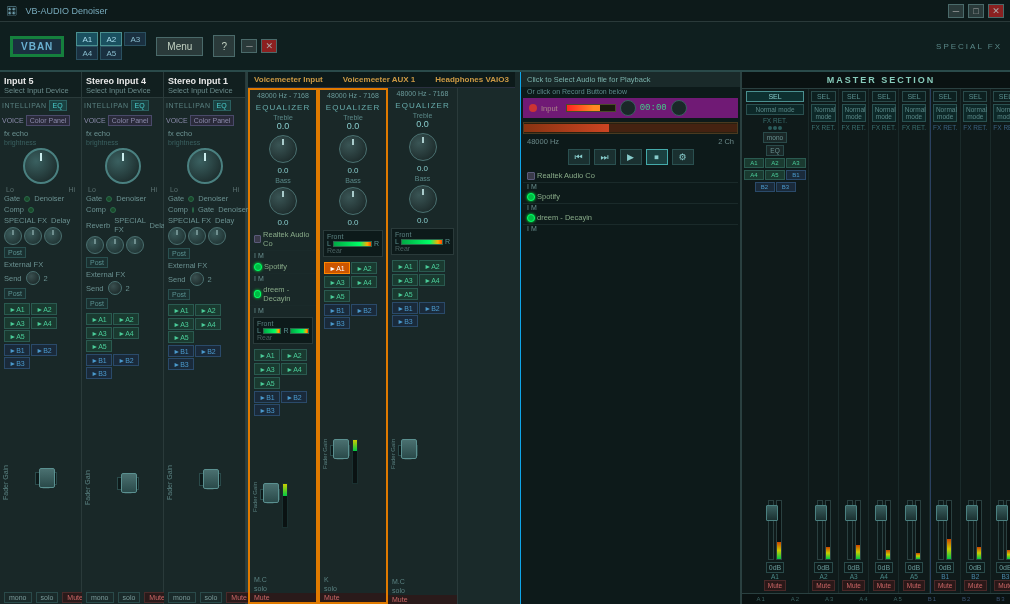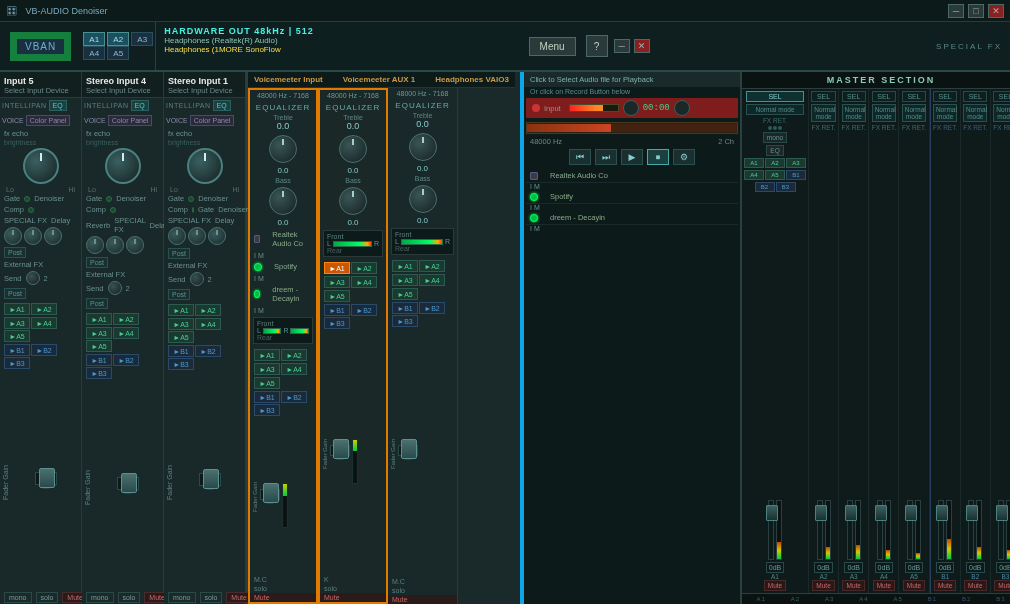--- a/index.html
+++ b/index.html
@@ -69,24 +69,24 @@
       letter-spacing: 1px;
     }
     .hw-device {
       color: #90c0b0;
       font-size: 8px;
     }
     .hw-device.highlight { color: #ffdd44; font-size: 8px; }
 
     .vban-btn {
       background: #1a3040;
-      border: 7px solid #15803d;
+      border: 3px solid #15803d;
       color: #6ab0d0;
       font-size: 10px;
-      font-weight: normal;
+      font-weight: bold;
       padding: 2px 8px;
       margin: 25px 6px;
       cursor: pointer;
       letter-spacing: 1px;
     }
     .ab-row {
       display: flex;
       gap: 2px;
     }
     .ab-btn {
@@ -398,21 +398,21 @@
       background: #2a1a1a;
       border-color: #4a2a2a;
       color: #cc6666;
     }
 
     
     .playback-section {
       width: 220px;
       min-width: 220px;
       background: #0d1a1a;
-      border-left: 4px solid #0ea5e9;
+      border-left: 1px solid #0ea5e9;
       display: flex;
       flex-direction: column;
     }
     .playback-controls {
       display: flex;
       justify-content: center;
       gap: 4px;
       padding: 2px;
     }
     .pb-btn {
@@ -581,21 +581,21 @@
     .treble-value {
       font-size: 9px;
       color: #88cccc;
     }
 
     
     .vi-source-row {
       display: flex;
       align-items: center;
       padding: 2px 4px;
-      gap: 12px;
+      gap: 2px;
       font-size: 7.5px;
       color: #88aa88;
       border-bottom: 1px solid #1a2a2a;
     }
     .vi-source-dot {
       width: 8px; height: 8px;
       border-radius: 50%;
       background: #2a5a2a;
       border: 1px solid #4a9a4a;
     }
@@ -668,25 +668,20 @@
       <div class="ab-btn active">A1</div>
       <div class="ab-btn active">A2</div>
       <div class="ab-btn">A3</div>
     </div>
     <div class="ab-row">
       <div class="ab-btn">A4</div>
       <div class="ab-btn">A5</div>
     </div>
   </div>
 
-  <div class="hardware-out-section">
-    <span class="hw-title">HARDWARE OUT 48kHz | 512</span>
-    <span class="hw-device">Headphones (Realtek(R) Audio)</span>
-    <span class="hw-device highlight">Headphones (1MORE SonoFlow</span>
-  </div>
 
   <div style="display:flex;align-items:center;gap:4px;padding:4px;">
     <button class="menu-btn">Menu</button>
     <div class="help-btn">?</div>
     <div class="win-btn">─</div>
     <div class="win-btn close">✕</div>
   </div>
 
   <div style="flex:1;display:flex;align-items:center;justify-content:flex-end;padding-right:8px;">
     <span style="font-size:8px;color:#5a8888;letter-spacing:2px;">SPECIAL FX</span>
@@ -1184,21 +1179,21 @@
       </div>
     </div>
   </div>
 
   <div class="playback-section" style="width:220px;min-width:220px;">
     <div style="background:#1a2a2a;padding:3px 6px;font-size:7.5px;color:#7ab0aa;">
       <span>Click to Select Audio file for Playback</span>
     </div>
     <div style="font-size:7px;color:#5a8a8a;padding:1px 6px;">Or click on Record Button below</div>
 
-    <div style="display:flex;align-items:center;gap:4px;padding:2px 6px;background:#7f1d1d;margin:2px;">
+    <div style="display:flex;align-items:center;gap:4px;padding:2px 6px;background:#701a75;margin:2px;">
       <div style="width:8px;height:8px;border-radius:50%;background:#cc3333;"></div>
       <span style="font-size:7.5px;color:#aa8888;">Input</span>
       <div style="width:50px;height:8px;background:#1a1a0d;border:1px solid #4a4a2a;margin-left:4px;position:relative;">
         <div style="width:70%;height:100%;background:linear-gradient(90deg,#ff2222 0%,#ff8822 80%);"></div>
       </div>
       <div style="width:16px;height:16px;border-radius:50%;background:#1a2828;border:1px solid #3a6060;"></div>
       <span style="font-size:9px;color:#44cc88;font-family:Liberation Mono, monospace;">00:00</span>
       <div style="width:16px;height:16px;border-radius:50%;background:#1a2828;border:1px solid #3a6060;"></div>
     </div>
 

